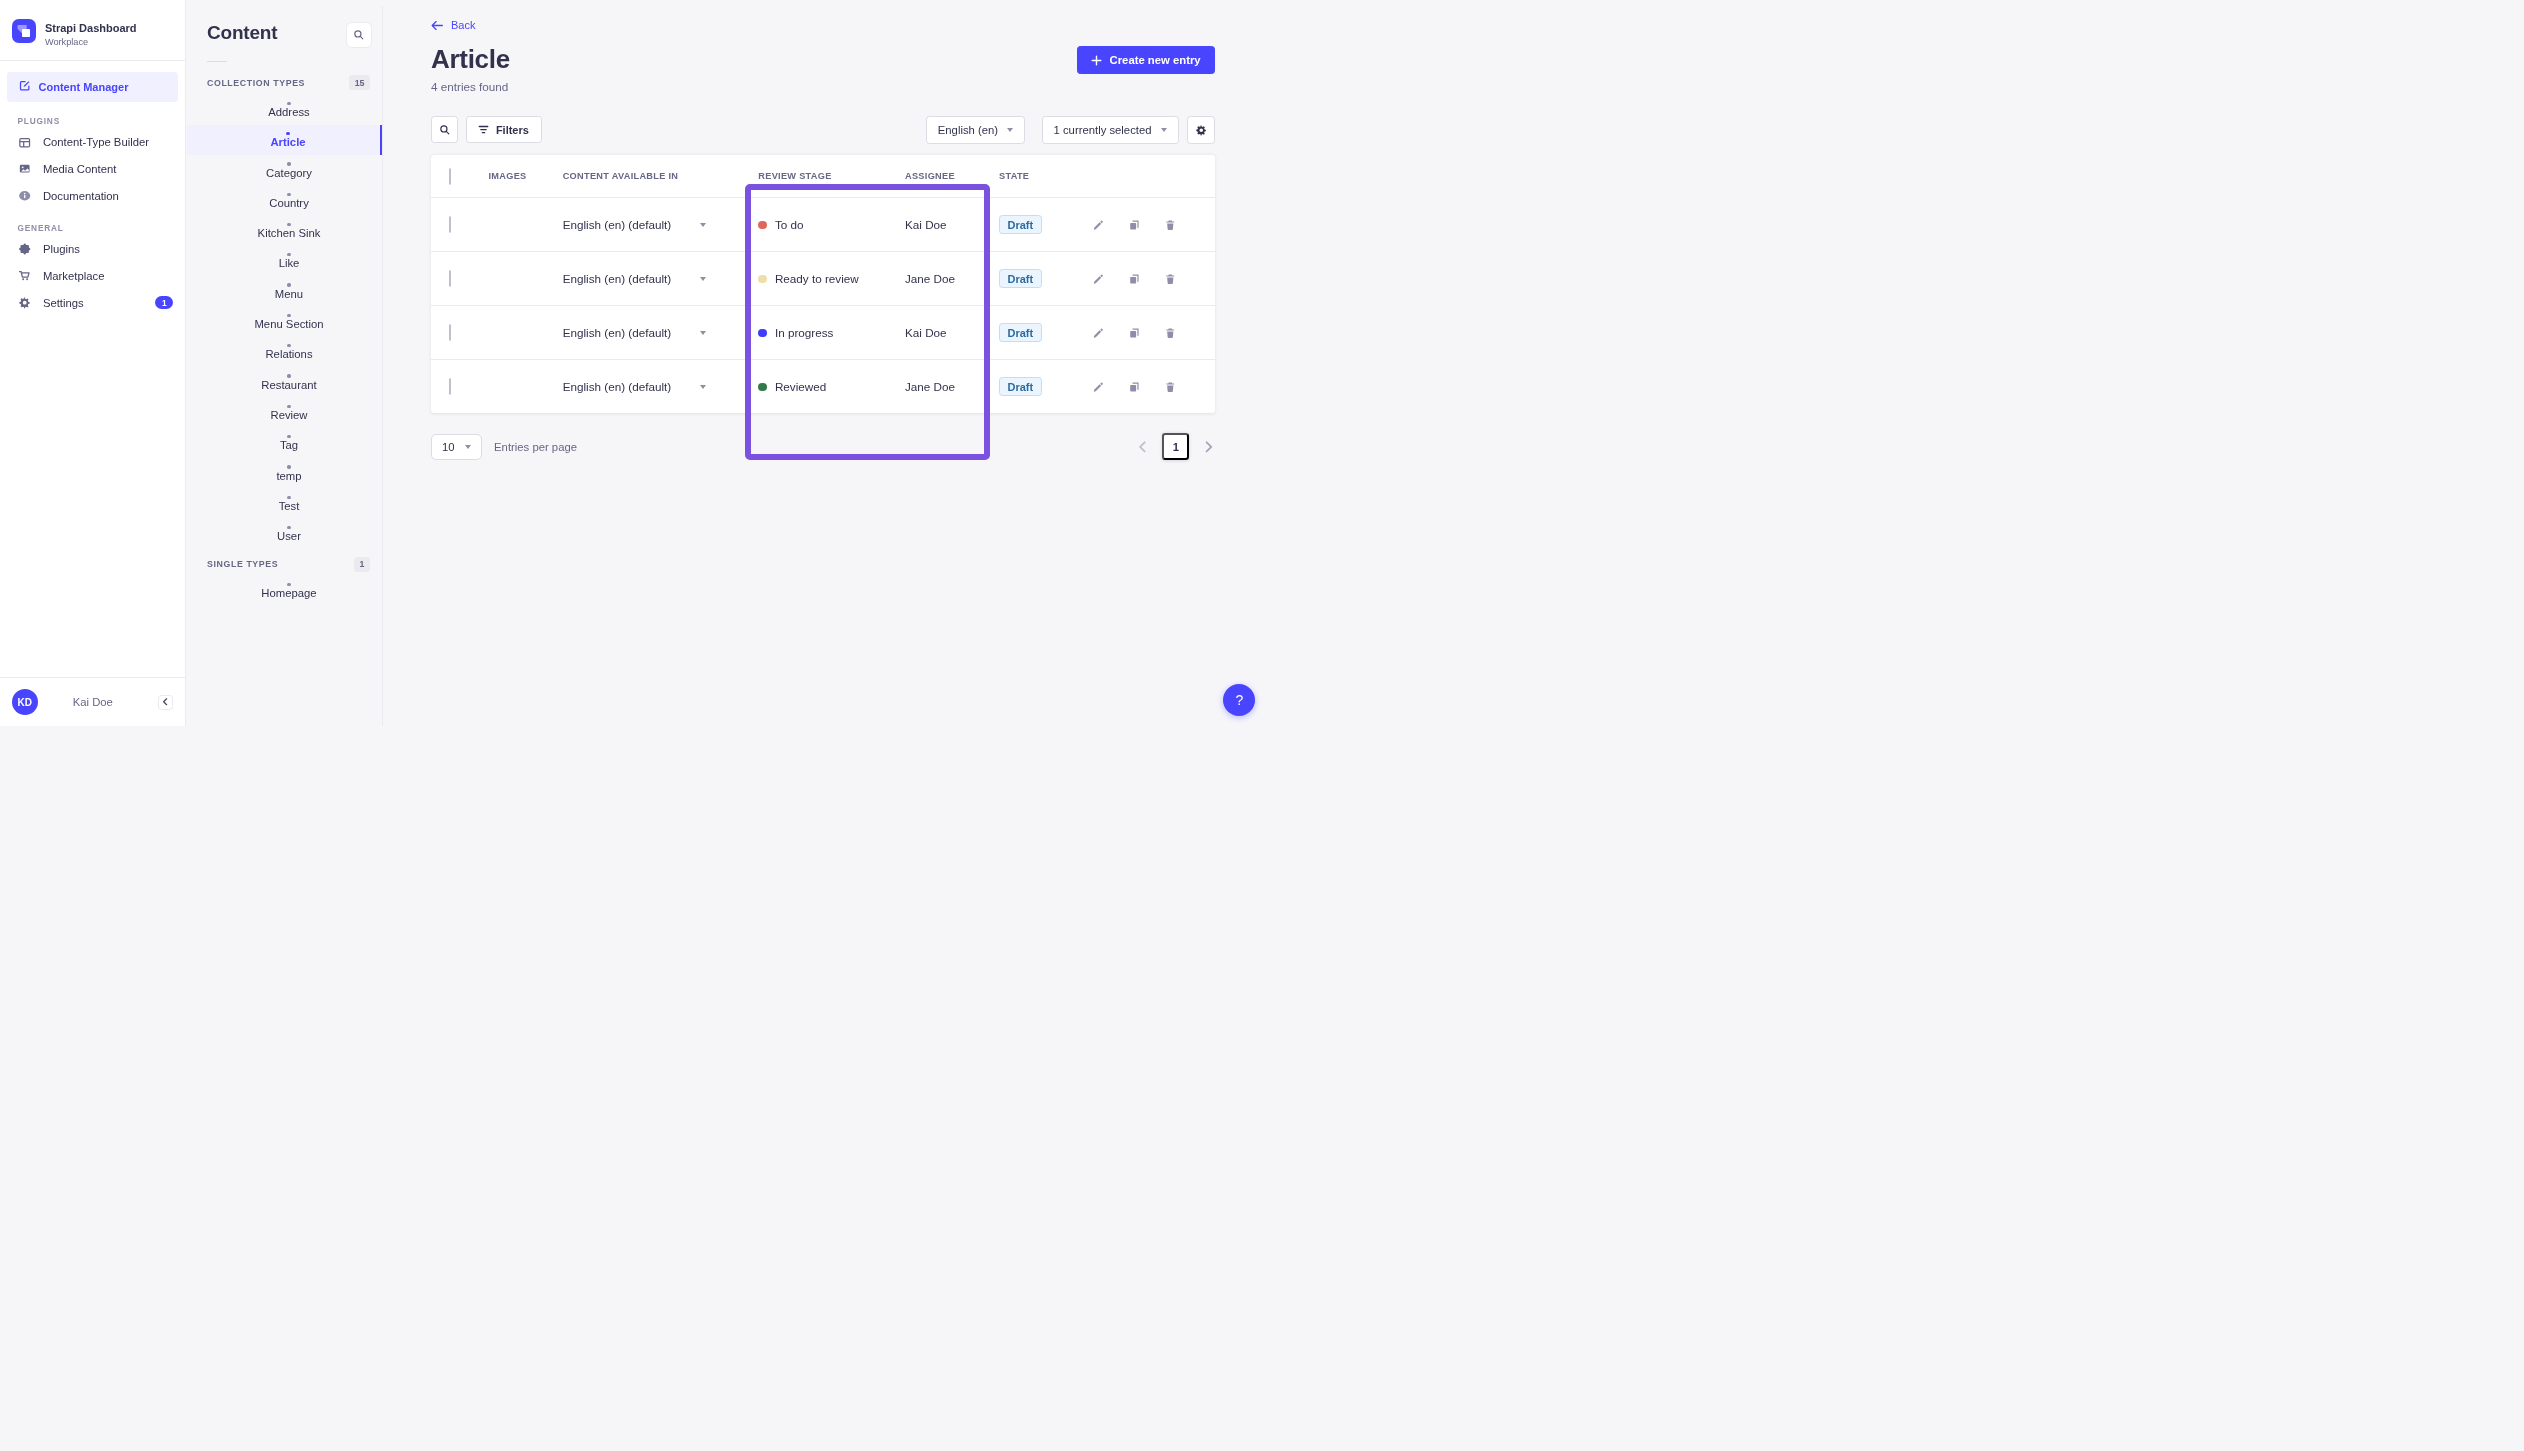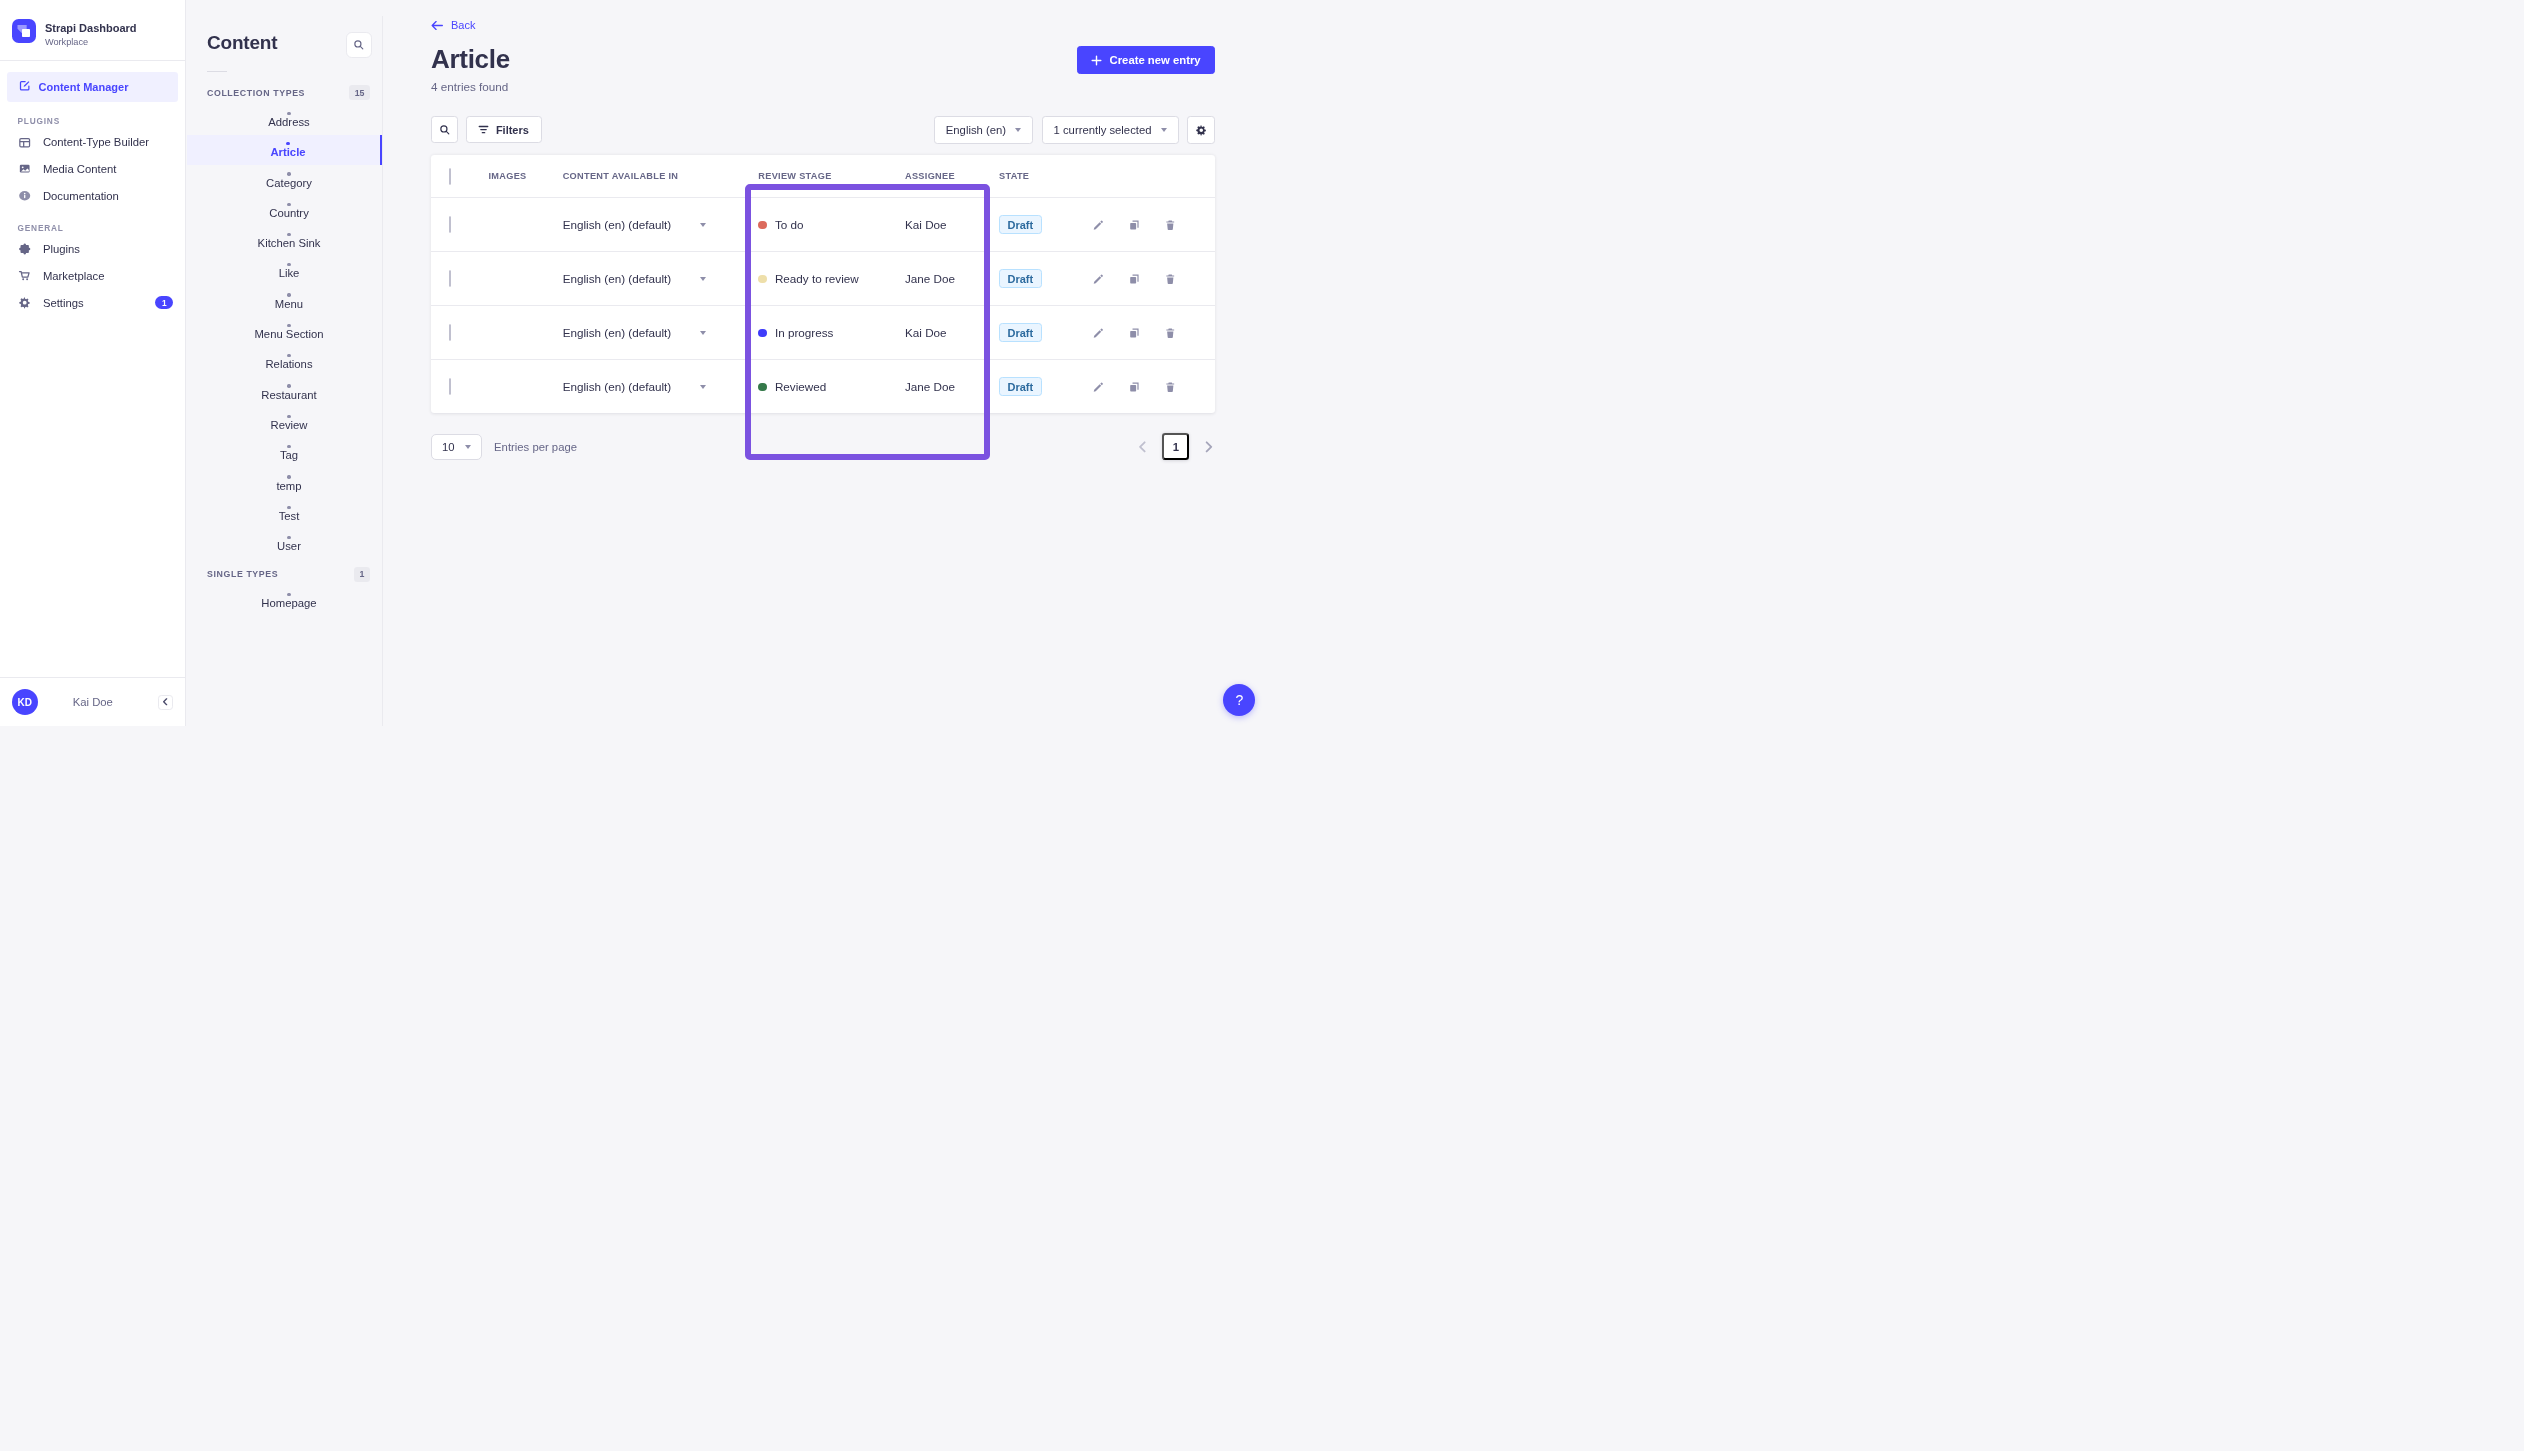--- a/index.html
+++ b/index.html
@@ -21,21 +21,21 @@
   .nav-cm { margin:11px 6.7px 0 6.7px; background:#f0f0ff; border-radius:3.3px; display:flex; align-items:center; gap:7.5px; padding:7.5px 11px; color:#4945ff; font-weight:bold; font-size:11px; cursor:pointer; }
   .nav-section-label { padding:13.4px 17.5px 3.3px 17.5px; font-size:8.3px; font-weight:bold; letter-spacing:0.8px; color:#8e8ea9; }
   .nav-item { display:flex; align-items:center; gap:12px; padding:6.7px 11.7px 6.7px 17.5px; font-size:11.3px; color:#32324d; cursor:pointer; }
   .nav-item .nicon { width:13.4px; height:13.4px; flex:none; display:flex; align-items:center; justify-content:center; }
   .badge-ind { margin-left:auto; background:#4945ff; color:#fff; border-radius:834px; font-size:8.3px; font-weight:bold; padding:1.7px 6.7px; }
   .nav-user { position:absolute; left:0; right:0; bottom:0; border-top:0.8px solid #eaeaef; padding:11px 11.7px; display:flex; align-items:center; background:#fff; }
   .avatar { width:26px; height:26px; border-radius:50%; background:#4945ff; color:#fff; font-weight:bold; font-size:10px; display:flex; align-items:center; justify-content:center; flex:none; }
   .user-name { margin-left:35px; font-size:11.3px; color:#666687; }
   .collapse-btn { margin-left:auto; width:15px; height:15px; border:0.8px solid #eaeaef; border-radius:3.3px; background:#fff; display:flex; align-items:center; justify-content:center; cursor:pointer; }
   
-  .subnav { position:absolute; left:187px; top:16px; width:196px; height:100%; background:#f6f6f9; border-right:0.8px solid #eaeaef; }
+  .subnav { position:absolute; left:187px; top:6px; width:196px; height:100%; background:#f6f6f9; border-right:0.8px solid #eaeaef; }
   .subnav-head { padding:16px 10px 0 20px; display:flex; justify-content:space-between; align-items:flex-start; }
   .subnav-title { font-size:19px; font-weight:bold; color:#32324d; letter-spacing:-0.2px; }
   .icon-btn-sq { width:26px; height:26px; background:#fff; border:0.8px solid #eaeaef; border-radius:5.8px; display:flex; align-items:center; justify-content:center; cursor:pointer; }
   .subnav-divider { width:20px; height:0.8px; background:#dcdce4; margin:12.5px 0 6.7px 20px; }
   .group-row { display:flex; align-items:center; justify-content:space-between; padding:7.5px 11.7px 4.2px 20px; }
   .group-label { font-size:8.8px; font-weight:bold; letter-spacing:0.6px; color:#666687; }
   .badge-gray { background:#eaeaef; color:#666687; font-size:8.8px; font-weight:bold; border-radius:3.3px; padding:2.5px 5.8px; }
   .cl-item { display:flex; align-items:center; gap:1px; padding:7px 20px 7px 29px; font-size:11.3px; color:#32324d; cursor:pointer; position:relative;flex-direction:column; }
   .cl-item .dot { width:3.3px; height:3.3px; border-radius:50%; background:#8e8ea9; flex:none; }
   .cl-item.is-active { background:#f0f0ff; color:#4945ff; font-weight:bold; border-right:2.5px solid #4945ff; }
@@ -44,21 +44,21 @@
   .main { position:absolute; left:384px; top:0; right:0; bottom:0; padding:0 47px; }
   .back-row { margin-top:19px; display:inline-flex; align-items:center; gap:7.5px; color:#4945ff; font-size:11px; cursor:pointer; }
   .title-row { display:flex; align-items:flex-start; justify-content:space-between; margin-top:10px; }
   .page-title { font-size:26px; font-weight:bold; color:#32324d; letter-spacing:-0.3px; }
   .subtitle { font-size:11.7px; color:#666687; margin-top:5.8px; }
   .create-btn { margin-top:2.5px; height:28px; background:#4945ff; border:0.8px solid #4945ff; color:#fff; border-radius:3.3px; font-size:11.3px; font-weight:bold; display:flex; align-items:center; gap:7.5px; padding:0 13.4px; cursor:pointer; font-family:inherit; }
   .toolbar { margin-top:22.5px; display:flex; align-items:center; gap:7.5px; }
   .tool-sq { width:27px; height:27px; background:#fff; border:0.8px solid #dcdce4; border-radius:3.3px; display:flex; align-items:center; justify-content:center; cursor:pointer; }
   .filters-btn { height:27px; background:#fff; border:0.8px solid #dcdce4; border-radius:3.3px; display:flex; align-items:center; gap:6.7px; padding:0 11.7px; font-size:11px; font-weight:bold; color:#32324d; cursor:pointer; font-family:inherit; }
   .toolbar-right { margin-left:auto; display:flex; align-items:center; gap:8.3px; }
-  .select-box { height:28px; background:#fff; border:0.8px solid #dcdce4; border-radius:3.3px; display:flex; align-items:center; gap:9.2px; padding:0 11px; font-size:11.3px; color:#32324d; cursor:pointer; }
+  .select-box { height:28px; background:#fff; border:0.8px solid #dcdce4; border-radius:3.3px; display:flex; align-items:center; gap:9.2px; padding:0 11px; font-size:11.3px; color:#32324d; cursor:pointer;margin-left:8px; }
   .caret { width:0; height:0; border-left:3.3px solid transparent; border-right:3.3px solid transparent; border-top:4.2px solid #8e8ea9; }
   .tool-gear { width:28px; height:28px; }
   
   .table-card { margin-top:11.7px; background:#fff; border-radius:3.3px; box-shadow:0 0.8px 3.3px rgba(33,33,52,.1); position:relative; }
   .tgrid { display:grid; grid-template-columns:38px 77px 209px 150px 94px 80px 1fr; align-items:center; }
   .thead { height:42px; }
   .trow { height:54px; border-top:0.8px solid #eaeaef; }
   .th { font-size:9.2px; font-weight:bold; color:#666687; letter-spacing:0.3px; }
   .cell-check { padding-left:17.5px; }
   .checkbox { width:15px; height:15px; border:0.8px solid #c0c0cf; border-radius:3.3px; background:#fff; cursor:pointer; }

